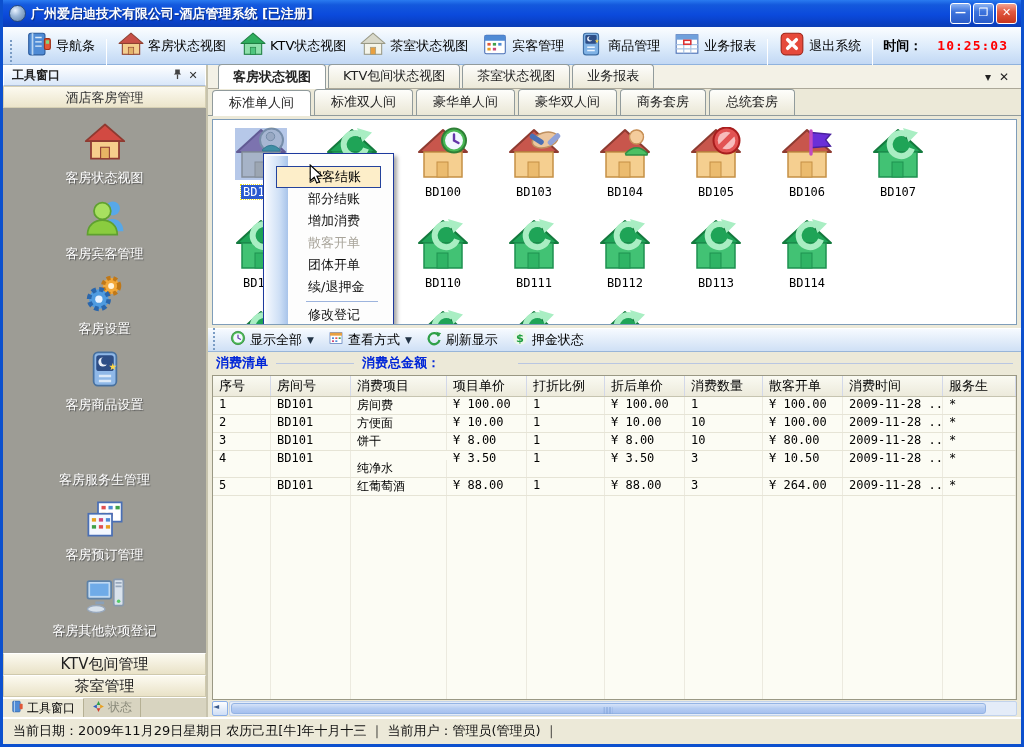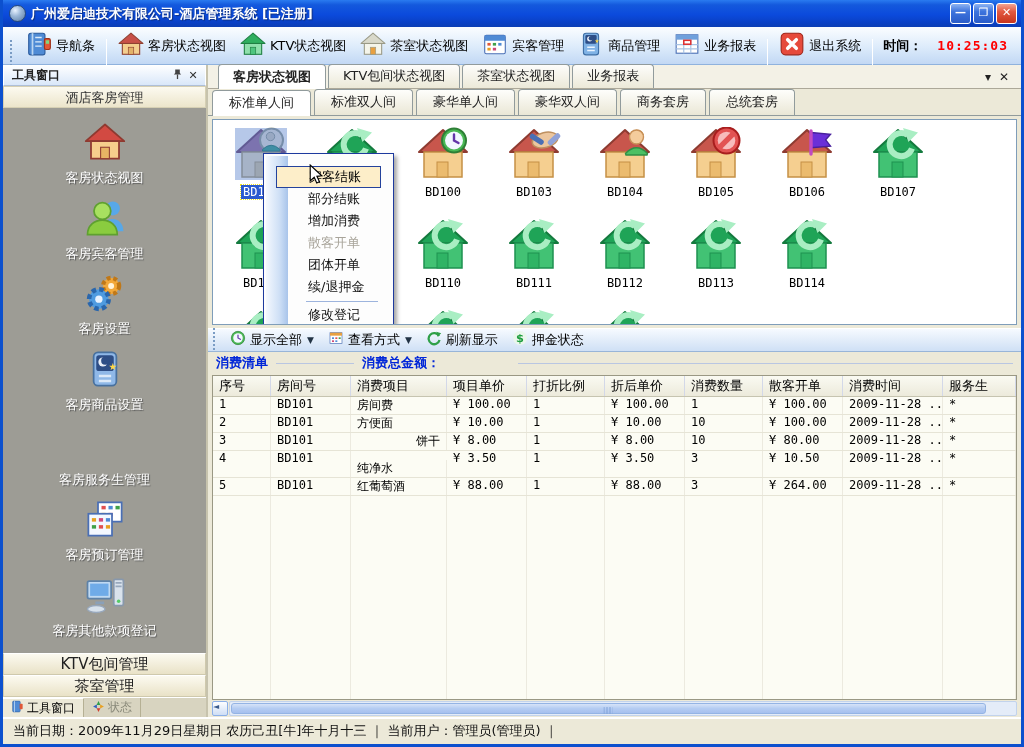--- a/index.html
+++ b/index.html
@@ -597,21 +597,21 @@
             <span class="t-cell" style="width: 78px;">1</span>
             <span class="t-cell" style="width: 80px;">¥ 10.00</span>
             <span class="t-cell" style="width: 78px;">10</span>
             <span class="t-cell" style="width: 80px;">¥ 100.00</span>
             <span class="t-cell" style="width: 100px;">2009-11-28 ...</span>
             <span class="t-cell" style="flex: 1 1 0%;">*</span>
           </div>
           <div class="t-row">
             <span class="t-cell" style="width: 58px;">3</span>
             <span class="t-cell" style="width: 80px;">BD101</span>
-            <span class="t-cell" style="width: 96px; text-align: right;">饼干</span>
+            <span class="t-cell" style="width: 96px;">饼干</span>
             <span class="t-cell" style="width: 80px;">¥ 8.00</span>
             <span class="t-cell" style="width: 78px;">1</span>
             <span class="t-cell" style="width: 80px;">¥ 8.00</span>
             <span class="t-cell" style="width: 78px;">10</span>
             <span class="t-cell" style="width: 80px;">¥ 80.00</span>
             <span class="t-cell" style="width: 100px;">2009-11-28 ...</span>
             <span class="t-cell" style="flex: 1 1 0%;">*</span>
           </div>
           <div class="t-row">
             <span class="t-cell" style="width: 58px;">4</span>

